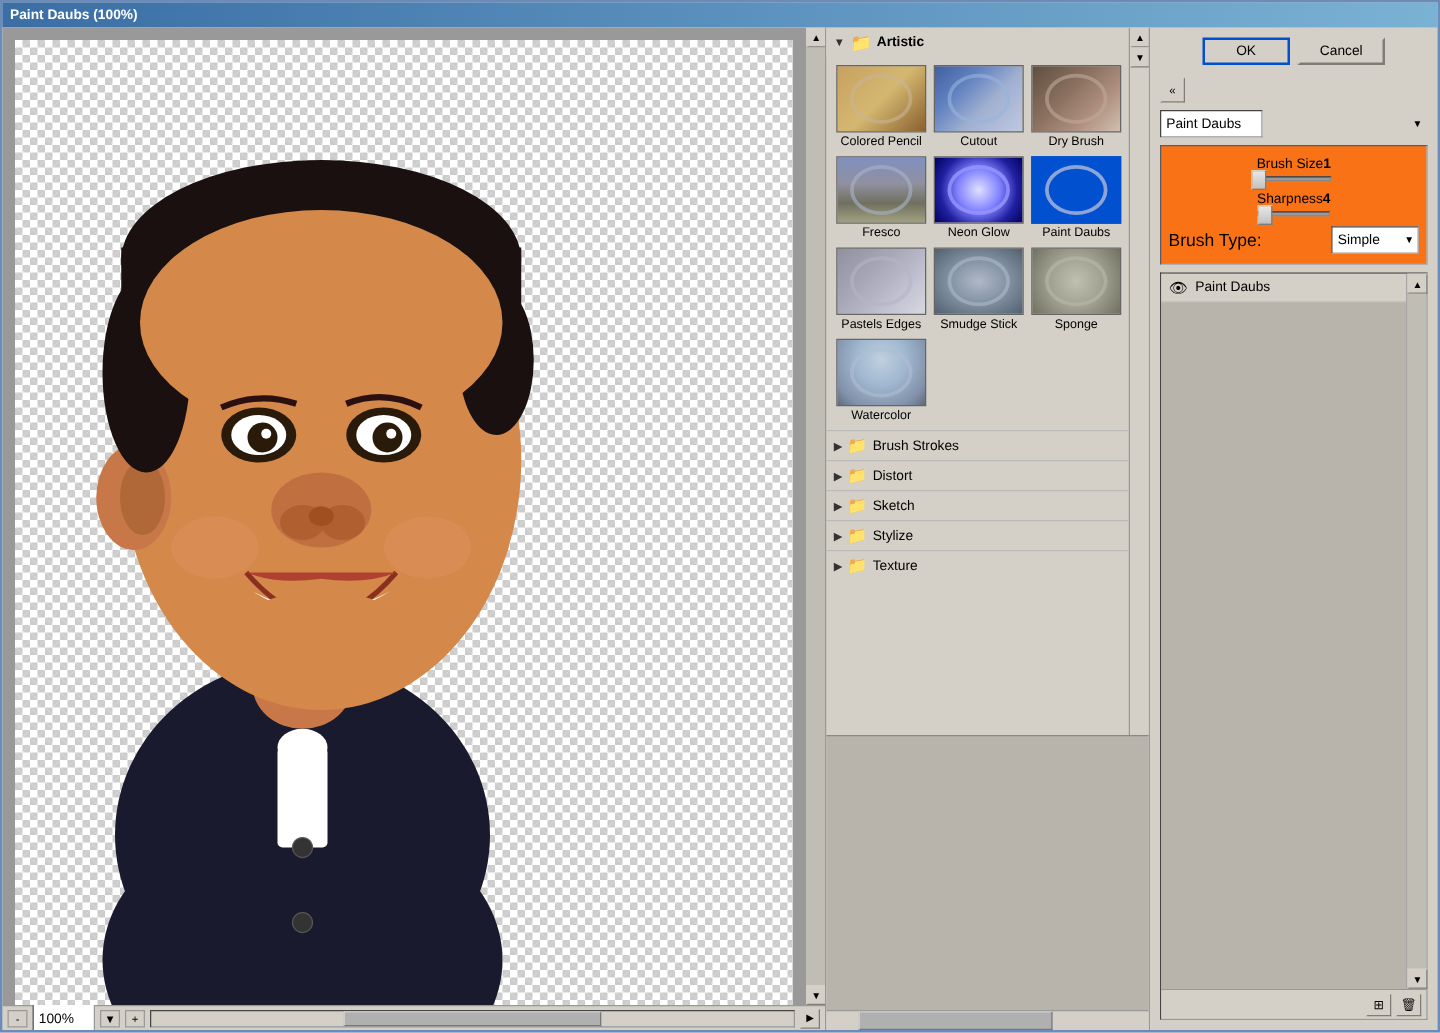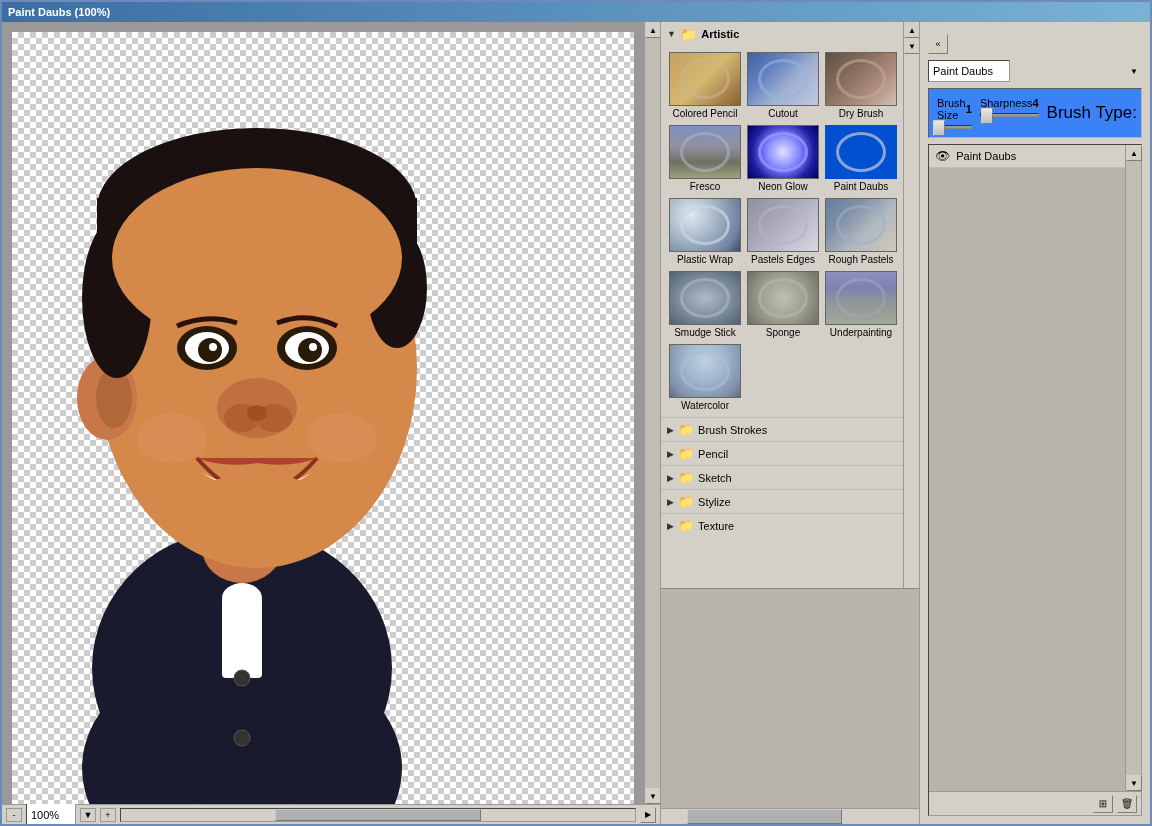--- a/index.html
+++ b/index.html
@@ -341,25 +341,26 @@
       background: #d4d0c8;
       display: flex;
       align-items: center;
       justify-content: center;
       font-size: 9px;
       cursor: pointer;
     }
 
     .param-section {
       display: flex;
-      flex-direction: row;
+      flex-direction: column;
       gap: 8px;
       border: 1px inset #b0b0b0;
       padding: 8px;
-      background: #3b82f6;
+      background: #f97316;
+      align-items: center;
     }
 
     .param-row {
       display: flex;
       flex-direction: column;
       gap: 2px;
     }
 
     .param-header {
       display: flex;
@@ -396,21 +397,21 @@
       cursor: pointer;
     }
 
     .brush-type-row {
       display: flex;
       align-items: center;
       gap: 8px;
     }
 
     .brush-type-label {
-      font-size: 17px;
+      font-size: 14px;
       white-space: nowrap;
     }
 
     
     .layer-panel {
       flex: 1;
       border: 1px inset #999;
       background: #c8c4bc;
       position: relative;
       display: flex;
@@ -681,80 +682,62 @@
               </div>
 
               <div class="filter-item selected">
                 <div class="filter-thumb thumb-paint-daubs" style="border:2px solid #0050d0;">
                   <div class="thumb-swirl" style="border-color:rgba(200,200,220,0.7);"></div>
                 </div>
                 <span class="filter-label">Paint Daubs</span>
               </div>
 
 
-              <div class="filter-item">
-                <div class="filter-thumb thumb-plastic-wrap">
-                  <div class="thumb-swirl" style="border-color:rgba(200,215,230,0.7);"></div>
-                </div>
-                <span class="filter-label">Plastic Wrap</span>
-              </div>
 
               <div class="filter-item">
                 <div class="filter-thumb thumb-poster-edges">
                   <div class="thumb-swirl" style="border-color:rgba(180,180,200,0.6);"></div>
                 </div>
                 <span class="filter-label">Pastels Edges</span>
               </div>
 
-              <div class="filter-item">
-                <div class="filter-thumb thumb-rough-pastels">
-                  <div class="thumb-swirl" style="border-color:rgba(160,175,195,0.6);"></div>
-                </div>
-                <span class="filter-label">Rough Pastels</span>
-              </div>
 
               <div class="filter-item">
                 <div class="filter-thumb thumb-smudge-stick">
                   <div class="thumb-swirl" style="border-color:rgba(175,185,200,0.6);"></div>
                 </div>
                 <span class="filter-label">Smudge Stick</span>
               </div>
 
               <div class="filter-item">
                 <div class="filter-thumb thumb-sponge">
                   <div class="thumb-swirl" style="border-color:rgba(185,185,170,0.6);"></div>
                 </div>
                 <span class="filter-label">Sponge</span>
               </div>
 
-              <div class="filter-item">
-                <div class="filter-thumb thumb-underpainting">
-                  <div class="thumb-swirl" style="border-color:rgba(160,165,190,0.6);"></div>
-                </div>
-                <span class="filter-label">Underpainting</span>
-              </div>
 
               <div class="filter-item">
                 <div class="filter-thumb thumb-watercolor">
                   <div class="thumb-swirl" style="border-color:rgba(175,190,210,0.6);"></div>
                 </div>
                 <span class="filter-label">Watercolor</span>
               </div>
 
             </div>
 
             <div class="filter-category">
               <span class="arrow-icon">▶</span>
               <span style="color:#c8a020;font-size:13px;">📁</span>
               <span>Brush Strokes</span>
             </div>
             <div class="filter-category">
               <span class="arrow-icon">▶</span>
               <span style="color:#c8a020;font-size:13px;">📁</span>
-              <span>Pencil</span>
+              <span>Distort</span>
             </div>
             <div class="filter-category">
               <span class="arrow-icon">▶</span>
               <span style="color:#c8a020;font-size:13px;">📁</span>
               <span>Sketch</span>
             </div>
             <div class="filter-category">
               <span class="arrow-icon">▶</span>
               <span style="color:#c8a020;font-size:13px;">📁</span>
               <span>Stylize</span>
@@ -779,20 +762,24 @@
 
         <div class="filter-bottom-scroll">
           <div class="filter-bottom-thumb"></div>
         </div>
 
       </div>
     </div>
 
     <div class="right-panel">
 
+      <div class="btn-row">
+        <button class="btn btn-ok">OK</button>
+        <button class="btn">Cancel</button>
+      </div>
 
       <div style="display:flex;justify-content:flex-start;margin-top:4px;">
         <div class="collapse-btn">«</div>
       </div>
 
       <div class="filter-select-row">
         <div class="select-wrapper">
           <select class="filter-select">
             <option>Paint Daubs</option>
             <option>Colored Pencil</option>

